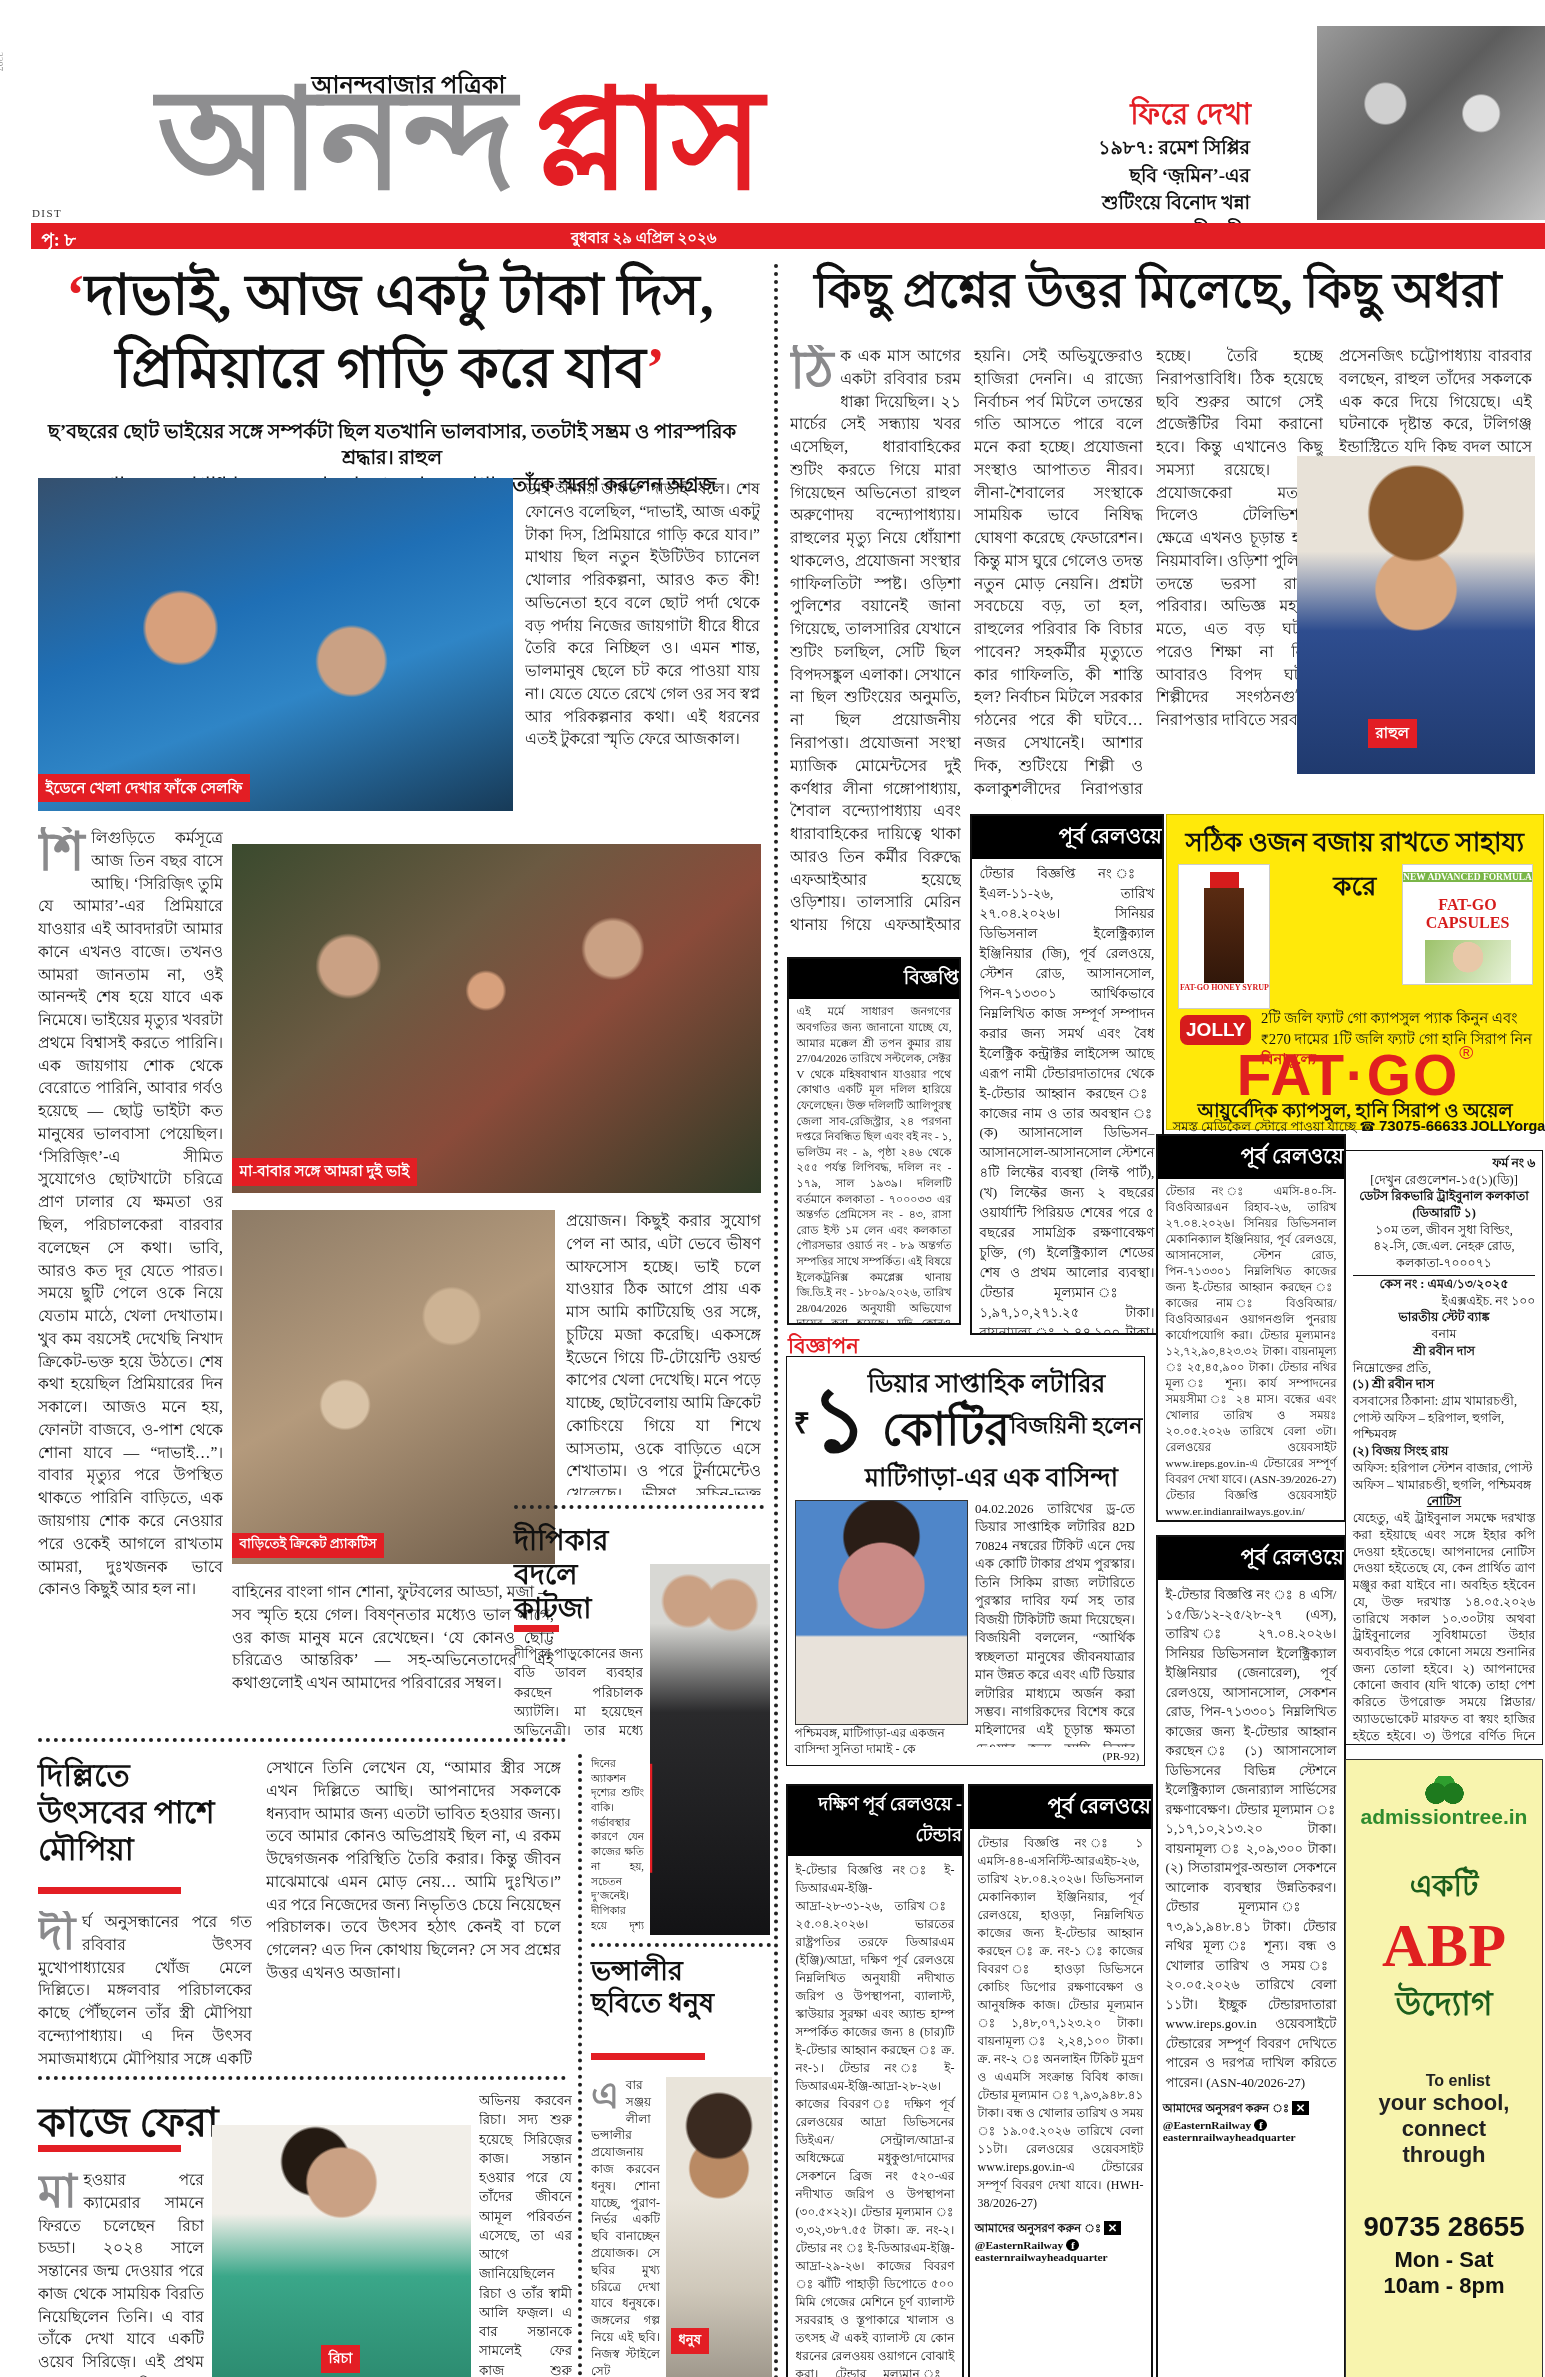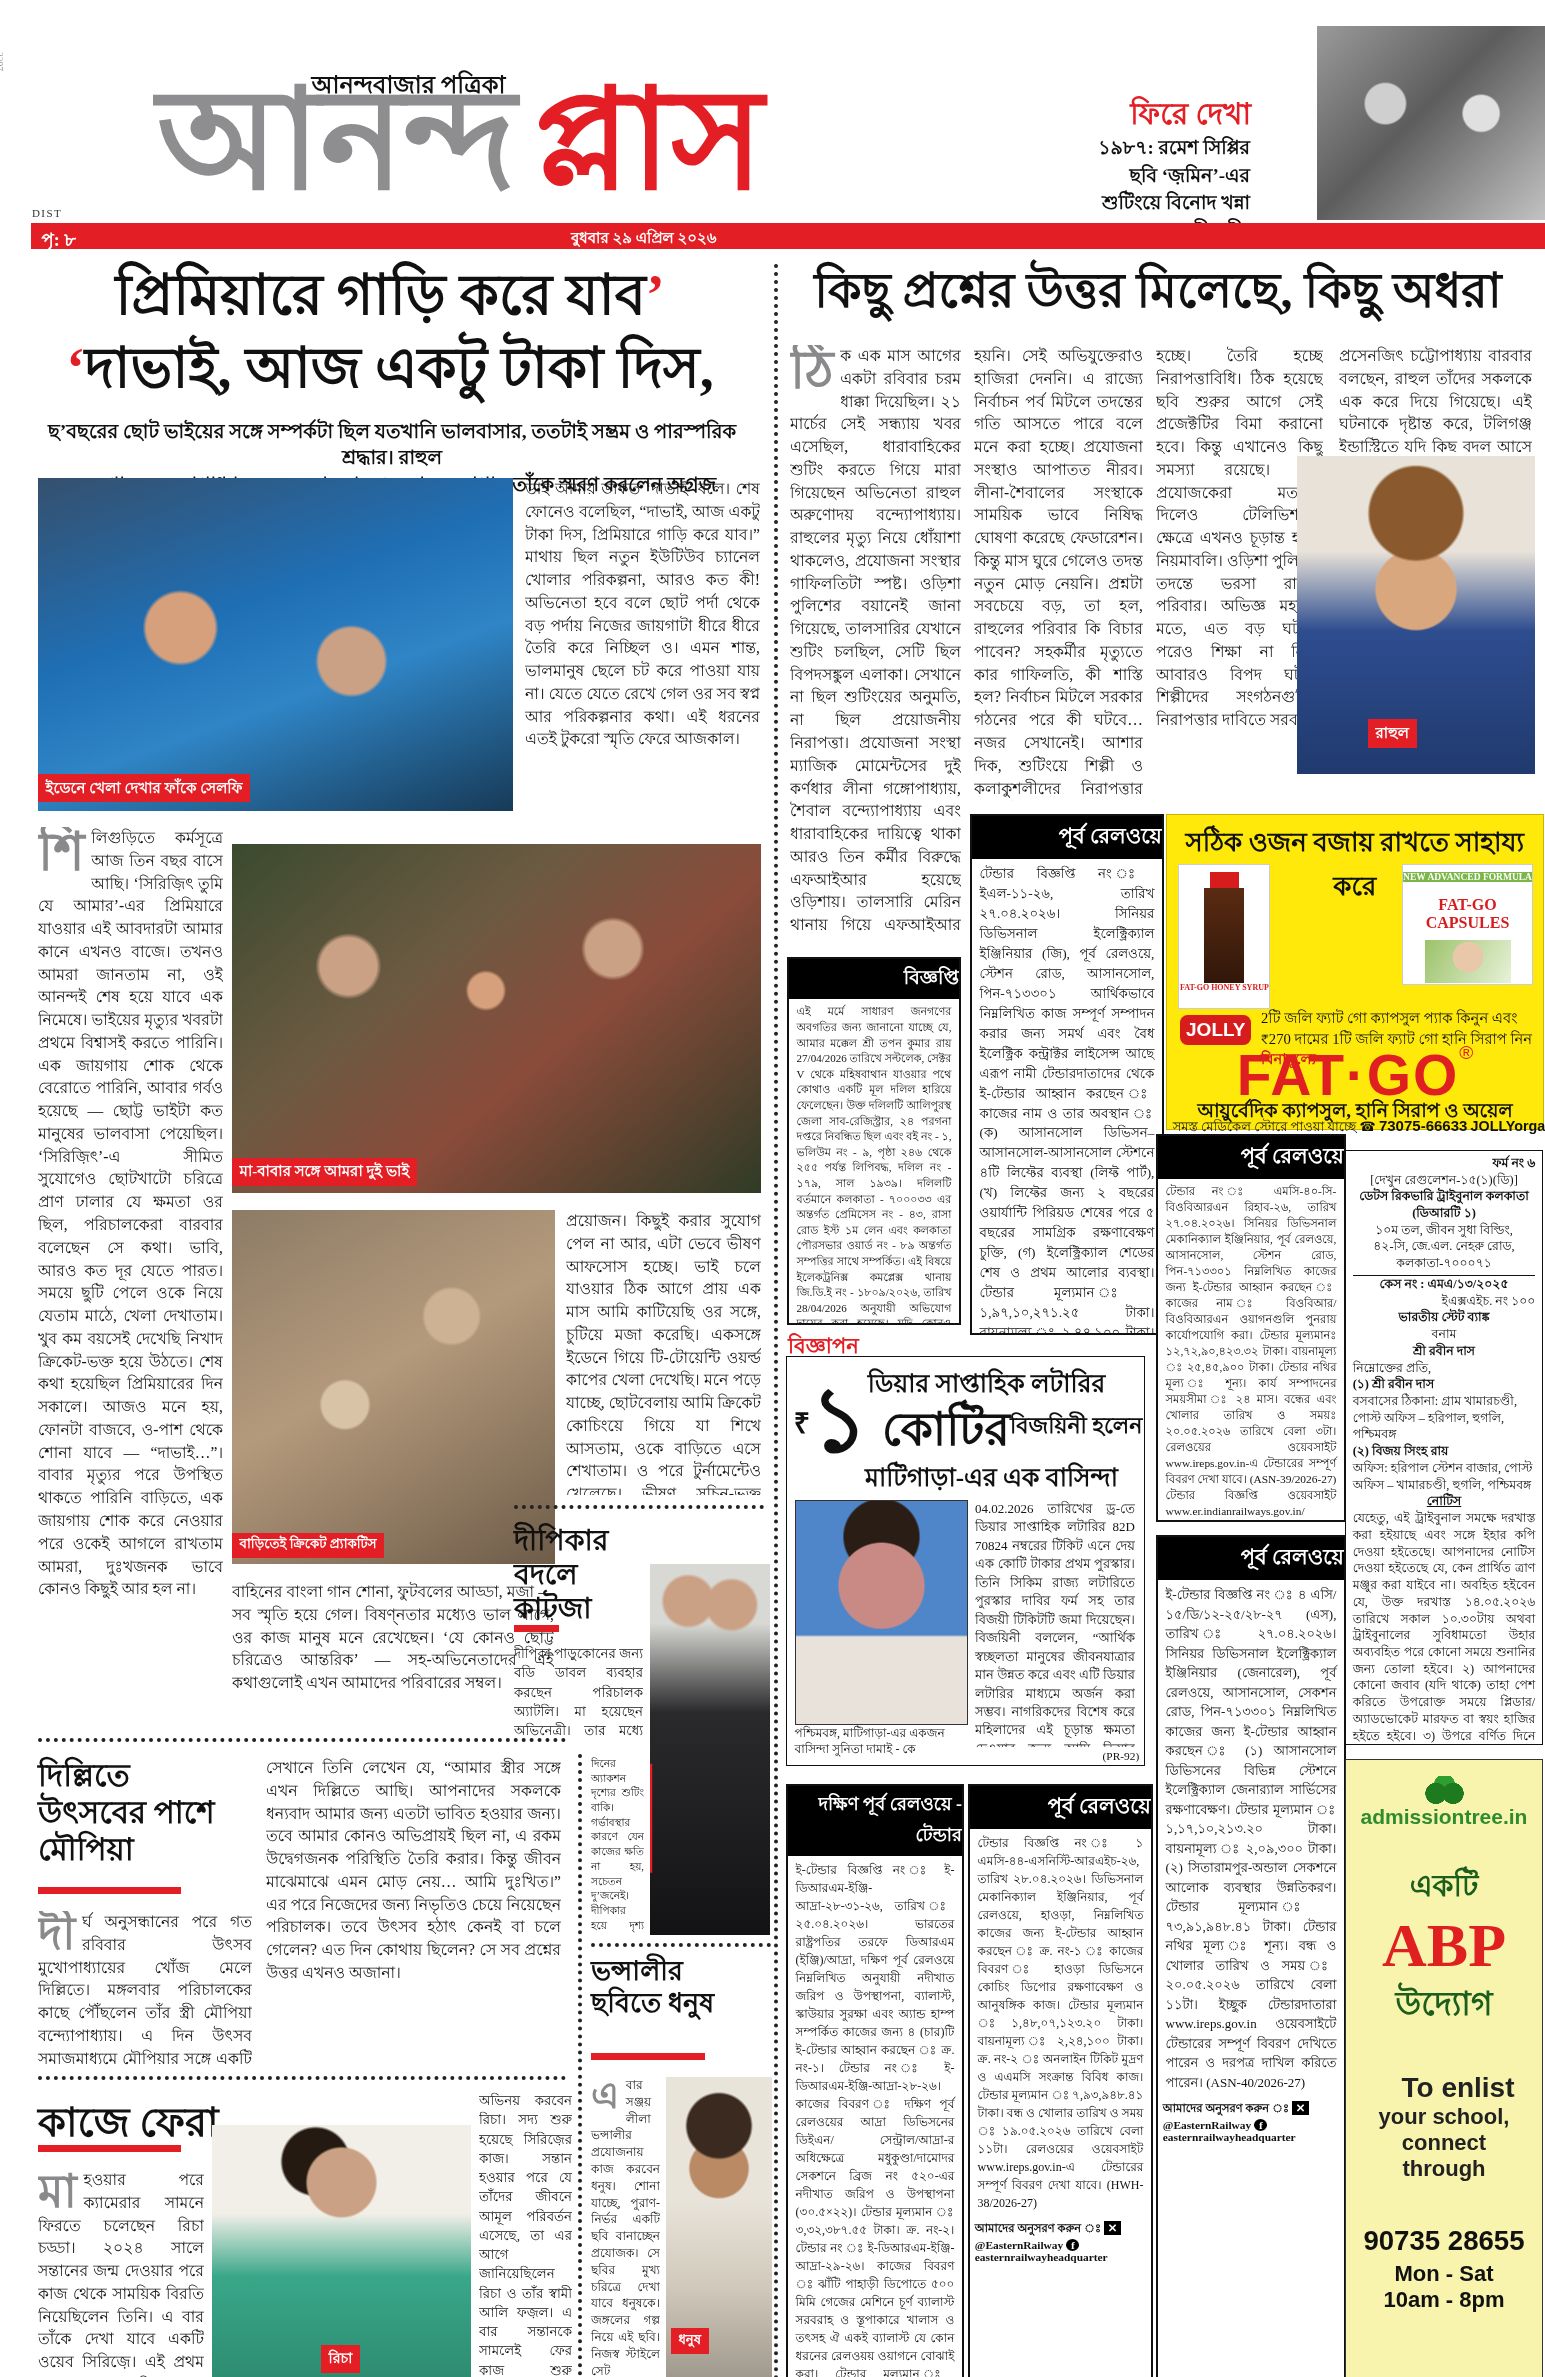--- a/index.html
+++ b/index.html
@@ -37,22 +37,22 @@
        radial-gradient(circle at 72% 45%, #e0e0e0 0 9%, transparent 10%),
        linear-gradient(135deg,#9a9a9a,#5d5d5d 45%,#8b8b8b 70%,#c2c2c2);"></div>
 
   <div class="abs" style="left:32px;top:207px;font-size:11px;letter-spacing:1.4px;color:#333;">DIST</div>
   <div class="abs" style="left:31px;top:223px;width:1514px;height:26px;background:#e31e24;">
     <span style="position:absolute;left:10.5px;top:2.9px;color:#fff;font-weight:bold;font-size:18px;">পৃ: ৮</span>
     <span style="position:absolute;left:540px;top:2.9px;color:#fff;font-weight:bold;font-size:15px;">বুধবার ২৯ এপ্রিল ২০২৬</span>
   </div>
 
   <div class="abs center" style="left:38px;top:259px;width:704px;font-weight:bold;font-size:56px;line-height:1.3;">
+    <div><span style="color:#e31e24;">‘</span><span>দাভাই, আজ একটু টাকা দিস,</span></div>
     <div><span>প্রিমিয়ারে গাড়ি করে যাব</span><span style="color:#e31e24;">’</span></div>
-    <div><span style="color:#e31e24;">‘</span><span>দাভাই, আজ একটু টাকা দিস,</span></div>
   </div>
   <div class="abs center" style="left:38px;top:419px;width:708px;font-size:19.5px;font-weight:bold;line-height:1.35;">
     <div>ছ’বছরের ছোট ভাইয়ের সঙ্গে সম্পর্কটা ছিল যতখানি ভালবাসার, ততটাই সম্ভ্রম ও পারস্পরিক শ্রদ্ধার। রাহুল</div>
     <div>অরুণোদয় বন্দ্যোপাধ্যায়ের চলে যাওয়ার এক মাসের মাথায় তাঁকে স্মরণ করলেন অগ্রজ অনির্বাণ বন্দ্যোপাধ্যায়</div>
   </div>
 
   <div class="photo" style="left:38px;top:478px;width:475px;height:333px;background:
        radial-gradient(circle at 30% 45%, #d7a07c 0 9%, transparent 10%),
        radial-gradient(circle at 66% 55%, #caa184 0 9%, transparent 10%),
        linear-gradient(160deg,#35506e,#1f6fb5 40%,#2f85c6 62%,#173a57);">
@@ -208,21 +208,21 @@
   </div>
 
   <div class="abs" style="left:1345px;top:1759px;width:196px;height:623px;background:#f8f4ae;border:1.9px solid #333;text-align:center;font-family:'Liberation Sans',sans-serif;">
     <div style="margin-top:16px;">
       <div style="margin:0 auto;width:43px;height:28.5px;background:radial-gradient(circle at 30% 60%,#1e7a1e 0 30%,transparent 31%),radial-gradient(circle at 70% 60%,#1e7a1e 0 30%,transparent 31%),radial-gradient(circle at 50% 30%,#2e9e2e 0 35%,transparent 36%);"></div>
     </div>
     <div style="font-size:21px;font-weight:bold;color:#2e8b2e;">admissiontree.in</div>
     <div style="margin-top:33px;font-size:30px;font-weight:bold;color:#1c5e1c;font-family:'Liberation Serif',serif;">একটি</div>
     <div style="font-size:62px;font-weight:bold;color:#e02020;font-family:'Liberation Serif',serif;line-height:1.05;">ABP</div>
     <div style="font-size:33px;font-weight:bold;color:#1c5e1c;font-family:'Liberation Serif',serif;">উদ্যোগ</div>
-    <div style="margin-top:38px;font-size:28px;font-weight:bold;color:#222;margin-left:28px;">To enlist</div>
+    <div style="margin-top:38px;font-size:16px;font-weight:bold;color:#222;margin-left:28px;">To enlist</div>
     <div style="font-size:22px;font-weight:bold;color:#222;">your school,</div>
     <div style="font-size:22px;font-weight:bold;color:#222;">connect</div>
     <div style="font-size:22px;font-weight:bold;color:#222;">through</div>
     <div style="margin-top:43px;font-size:27.6px;font-weight:bold;">90735 28655</div>
     <div style="margin-top:4.8px;font-size:22px;font-weight:bold;">Mon - Sat</div>
     <div style="font-size:22px;font-weight:bold;">10am - 8pm</div>
   </div>
 
   <div class="abs" style="left:38px;top:1757px;width:223px;font-size:31px;font-weight:bold;line-height:1.2;">
     <div>দিল্লিতে</div>

